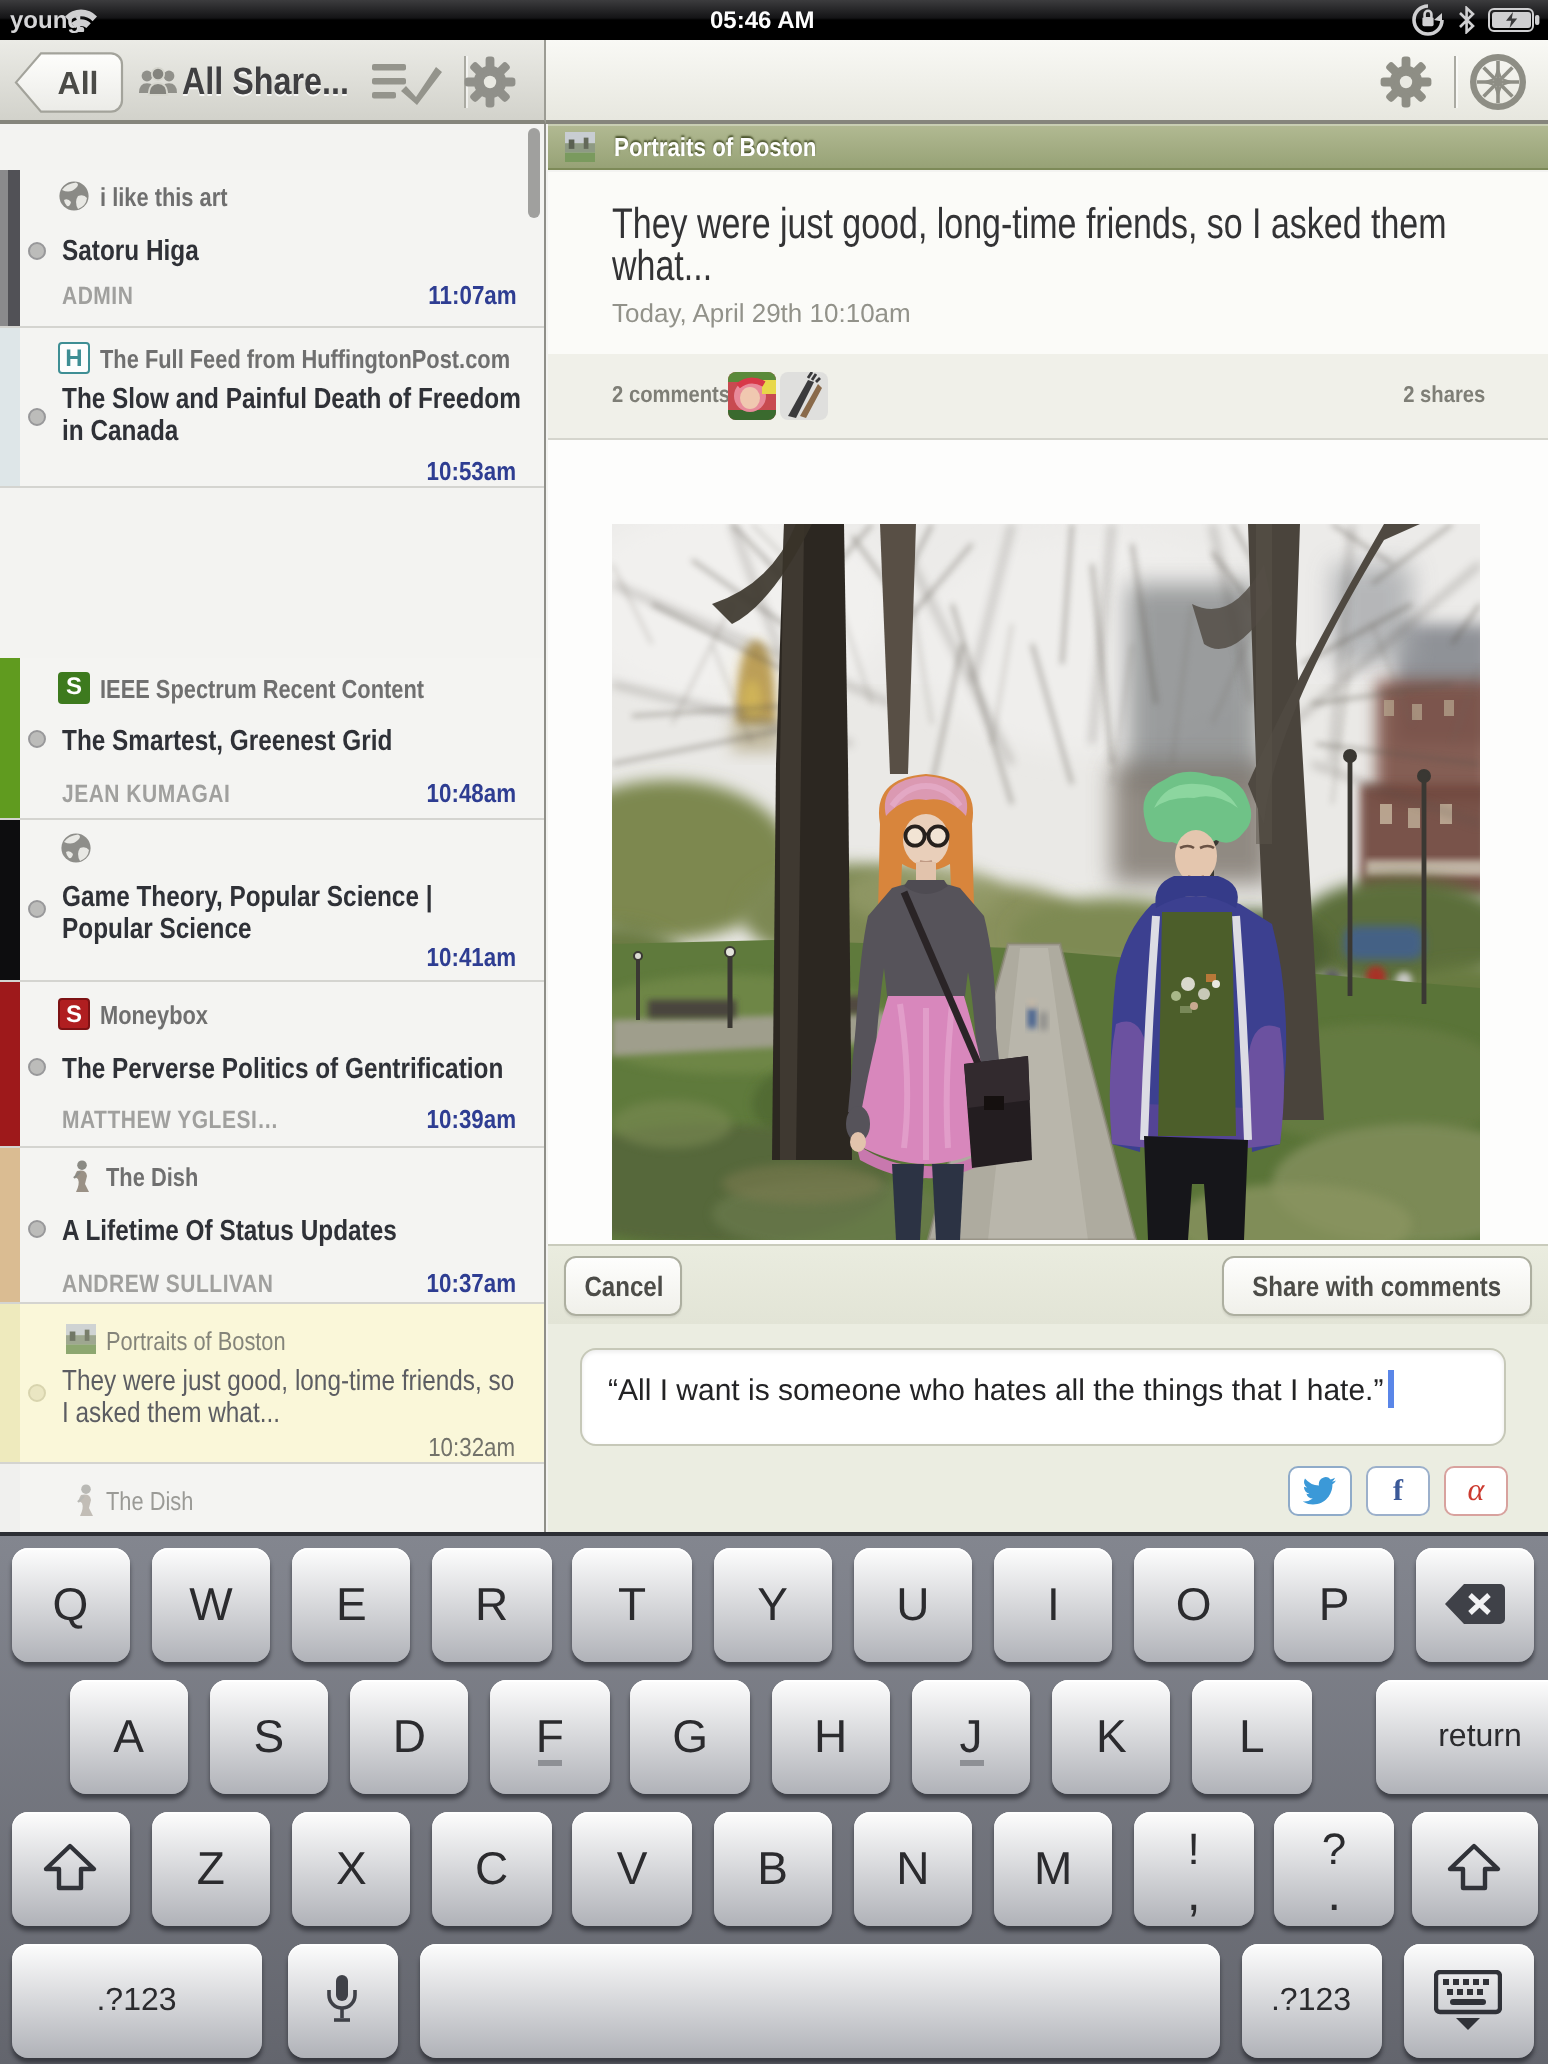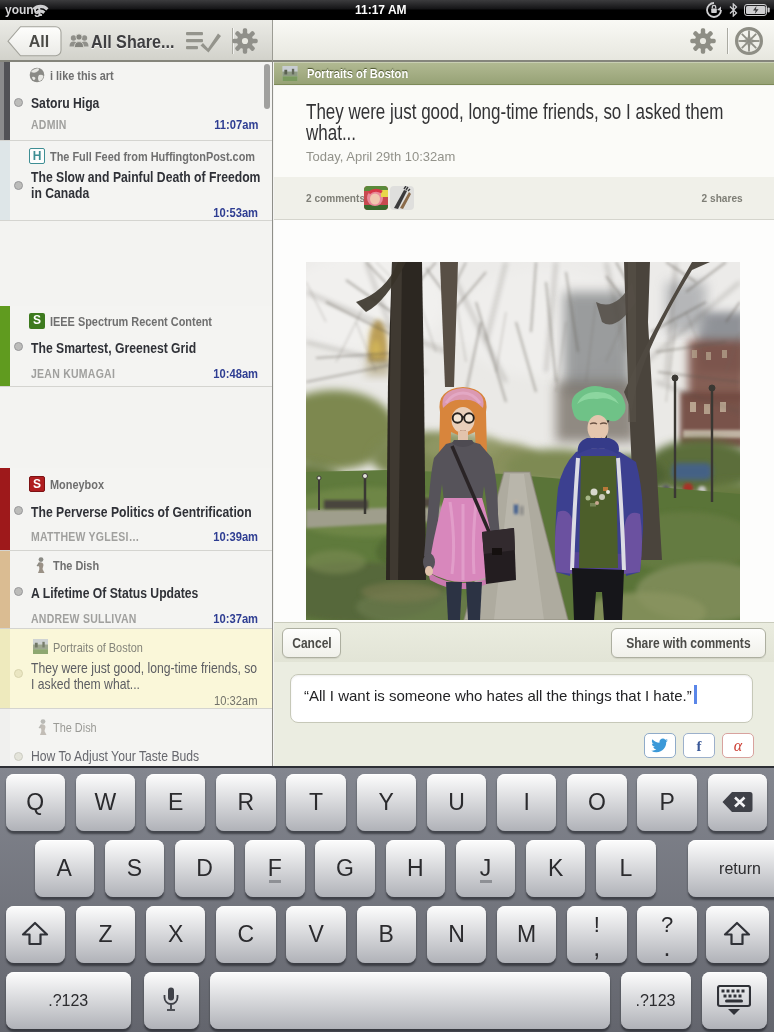--- a/index.html
+++ b/index.html
@@ -20,21 +20,21 @@
 
 .tbtitle { position:absolute; left:91px; top:11px; font-size:19px; font-weight:bold;
   color:#3f3f41; text-shadow:0 1px 0 rgba(255,255,255,.8);
   transform:scaleX(0.85); transform-origin:0 0; }
 .tbdiv { position:absolute; top:8px; width:1px; height:26px; background:#aaaaa2;
   box-shadow:1px 0 0 rgba(255,255,255,.6); }
 
 #sidebar { left:0; top:62px; width:273px; height:706px; background:#f3f3f1;
   border-right:1px solid #8f8f89; }
 .item { position:absolute; left:0; width:272px; border-bottom:1px solid #d4d4d0;
-  background:#f4f4f2; }
+  background:#f4f4f2;margin-top:23px; }
 .stripe { position:absolute; left:0; top:0; width:10px; height:100%; }
 .feed { position:absolute; left:50px; font-size:13px; font-weight:bold; color:#6f6f6f;
   white-space:nowrap; transform:scaleX(0.84); transform-origin:0 50%; }
 .head { position:absolute; left:31px; width:278px; font-size:14.5px; font-weight:bold;
   color:#2f3137; line-height:16px; transform:scaleX(0.84); transform-origin:0 0; }
 .auth { position:absolute; left:31px; font-size:12.5px; font-weight:bold; color:#a0a09e;
   letter-spacing:.3px; white-space:nowrap; transform:scaleX(0.84); transform-origin:0 50%; }
 .time { position:absolute; right:14px; font-size:13px; font-weight:bold; color:#2e3d92;
   transform:scaleX(0.86); transform-origin:100% 50%; }
 .dot { position:absolute; left:14px; width:9px; height:9px; border-radius:50%;
@@ -82,21 +82,21 @@
 .key.sm { font-size:16px; font-weight:normal; }
 </style></head><body>
 <div id="app">
     <div id="status" class="abs">
  <span class="t" style="left:5px;">young</span>
  <svg class="abs" style="left:32px;top:4px;" width="17" height="12" viewBox="0 0 17 12">
    <path d="M0.5 4.2 A11 11 0 0 1 16.5 4.2 L14.3 6.6 A8 8 0 0 0 2.7 6.6 Z" fill="#cfcfd1"></path>
    <path d="M3.6 7.6 A7 7 0 0 1 13.4 7.6 L11.2 10 A4 4 0 0 0 5.8 10 Z" fill="#cfcfd1"></path>
    <circle cx="8.5" cy="11" r="1.6" fill="#cfcfd1"></circle>
  </svg>
- <span class="t" style="left:355px;color:#fefefe;">11:17 AM</span>
+ <span class="t" style="left:355px;color:#fefefe;">05:46 AM</span>
  <svg class="abs" style="left:706px;top:2px;" width="16" height="16" viewBox="0 0 16 16">
    <path d="M8 1 A 7 7 0 1 0 15 8" stroke="#cfcfd1" stroke-width="1.8" fill="none"></path>
    <path d="M15 4.5 L15 8.7 L11 8 Z" fill="#cfcfd1"></path>
    <rect x="5.2" y="6.5" width="5.6" height="4.6" rx="0.8" fill="#cfcfd1"></rect>
    <path d="M6.3 6.5 v-1.4 a1.7 1.7 0 0 1 3.4 0 v1.4" stroke="#cfcfd1" stroke-width="1.3" fill="none"></path>
  </svg>
  <svg class="abs" style="left:729px;top:3px;" width="9" height="14" viewBox="0 0 9 14">
    <path d="M1 3.5 L7.5 10 L4.3 13 L4.3 1 L7.5 4 L1 10.5" stroke="#cfcfd1" stroke-width="1.3" fill="none"></path>
  </svg>
  <svg class="abs" style="left:744px;top:4px;" width="26" height="12" viewBox="0 0 26 12">
@@ -211,20 +211,32 @@
       </div>
       <div class="item" style="top:244px;height:81px;background:#f4f4f2;">
         <div class="stripe" style="background:#609b1f;"></div>
         <div class="abs" style="left:29px;top:7px;width:16px;height:16px;background:#3d7a1e;border-radius:2px;color:#fff;font-size:12px;font-weight:bold;text-align:center;line-height:15px;">S</div>
         <div class="feed" style="top:8px;">IEEE Spectrum Recent Content</div>
         <div class="head" style="top:34px;">The Smartest, Greenest Grid</div>
         <div class="dot" style="top:36px;"></div>
         <div class="auth" style="top:61px;">JEAN KUMAGAI</div>
         <div class="time" style="top:60px;">10:48am</div>
       </div>
+      <div class="item" style="top:325px;height:81px;background:#f4f4f2;">
+        <div class="stripe" style="background:#0d0d0f;"></div>
+        <svg class="abs fav" style="left:30px;top:6px;opacity:1.0" width="16" height="16" viewBox="0 0 16 16">
+ <circle cx="8" cy="8" r="7.3" fill="#8e8e8a"></circle>
+ <path d="M2 5 Q6 7 9 4 Q11 2 9 1.2 Q4 1.8 2 5 Z" fill="#e8e8e4"></path>
+ <path d="M10 8 Q13 7 14.5 9 Q14 13 10 14.5 Q8 11 10 8 Z" fill="#e8e8e4"></path>
+ <path d="M3 10 Q5 9 6.5 11 Q6 13.5 4.5 13 Q3.2 11.8 3 10 Z" fill="#e8e8e4"></path>
+</svg>
+        <div class="head" style="top:31px;width:252px;">Game Theory, Popular Science | Popular Science</div>
+        <div class="dot" style="top:40px;"></div>
+        <div class="time" style="top:61px;">10:41am</div>
+      </div>
       <div class="item" style="top:406px;height:83px;background:#f4f4f2;">
         <div class="stripe" style="background:#9e191b;"></div>
         <div class="abs" style="left:29px;top:8px;width:16px;height:16px;background:#b01e20;border:1px solid #7d1214;border-radius:2px;color:#fff;font-size:12px;font-weight:bold;text-align:center;line-height:15px;">S</div>
         <div class="feed" style="top:9px;">Moneybox</div>
         <div class="head" style="top:36px;">The Perverse Politics of Gentrification</div>
         <div class="dot" style="top:38px;"></div>
         <div class="auth" style="top:62px;">MATTHEW YGLESI…</div>
         <div class="time" style="top:61px;">10:39am</div>
       </div>
       <div class="item" style="top:489px;height:78px;background:#f4f4f2;">
@@ -274,21 +286,21 @@
  <rect y="0" width="16" height="6" fill="#c8cdd2"></rect>
  <rect y="6" width="16" height="5" fill="#8e9a84"></rect>
  <rect y="11" width="16" height="5" fill="#7a9a5e"></rect>
  <rect x="2" y="4" width="3" height="5" fill="#5a6152"></rect>
  <rect x="10" y="3" width="2.5" height="6" fill="#63695a"></rect>
 </svg>
       <span class="txt">Portraits of Boston</span>
     </div>
     <div id="card" class="abs">
  <div id="title">They were just good, long-time friends, so I asked them what...</div>
- <div id="date">Today, April 29th 10:32am</div>
+ <div id="date">Today, April 29th 10:10am</div>
 </div>
     <div id="crow" class="abs">
  <span class="c1">2 comments</span>
  <div class="ava" style="left:90px;">
   <svg width="24" height="24" viewBox="0 0 24 24">
    <rect width="24" height="24" fill="#c84a50"></rect>
    <rect x="0" y="0" width="24" height="5" fill="#5a8a3a"></rect>
    <rect x="0" y="19" width="24" height="5" fill="#3a6a2e"></rect>
    <ellipse cx="11" cy="12" rx="8" ry="8" fill="#e88a9a"></ellipse>
    <ellipse cx="11" cy="13" rx="5" ry="5.5" fill="#f0c8b0"></ellipse>

